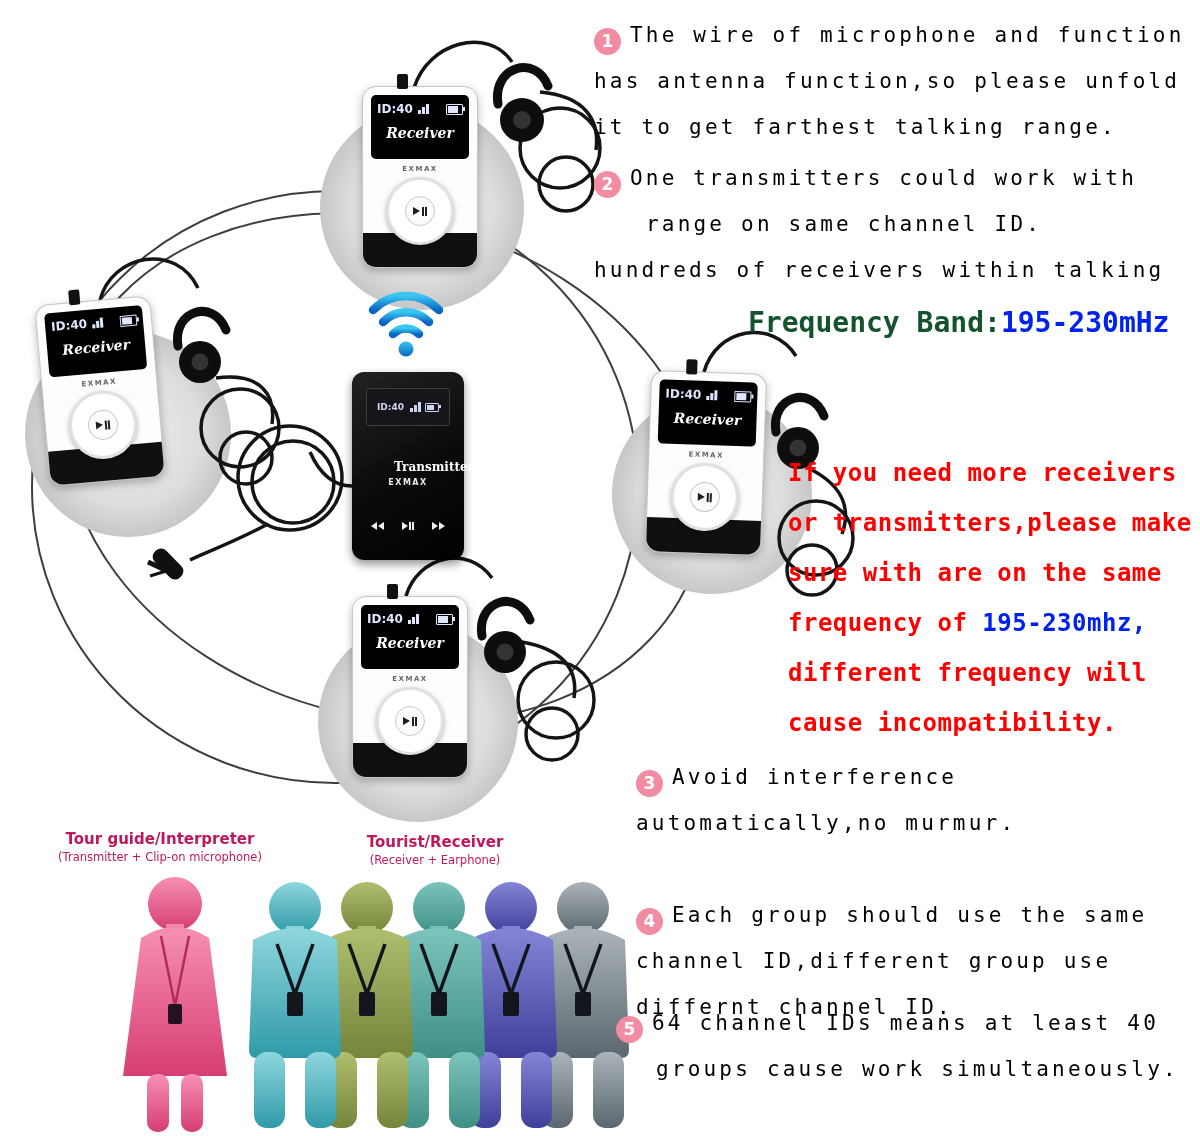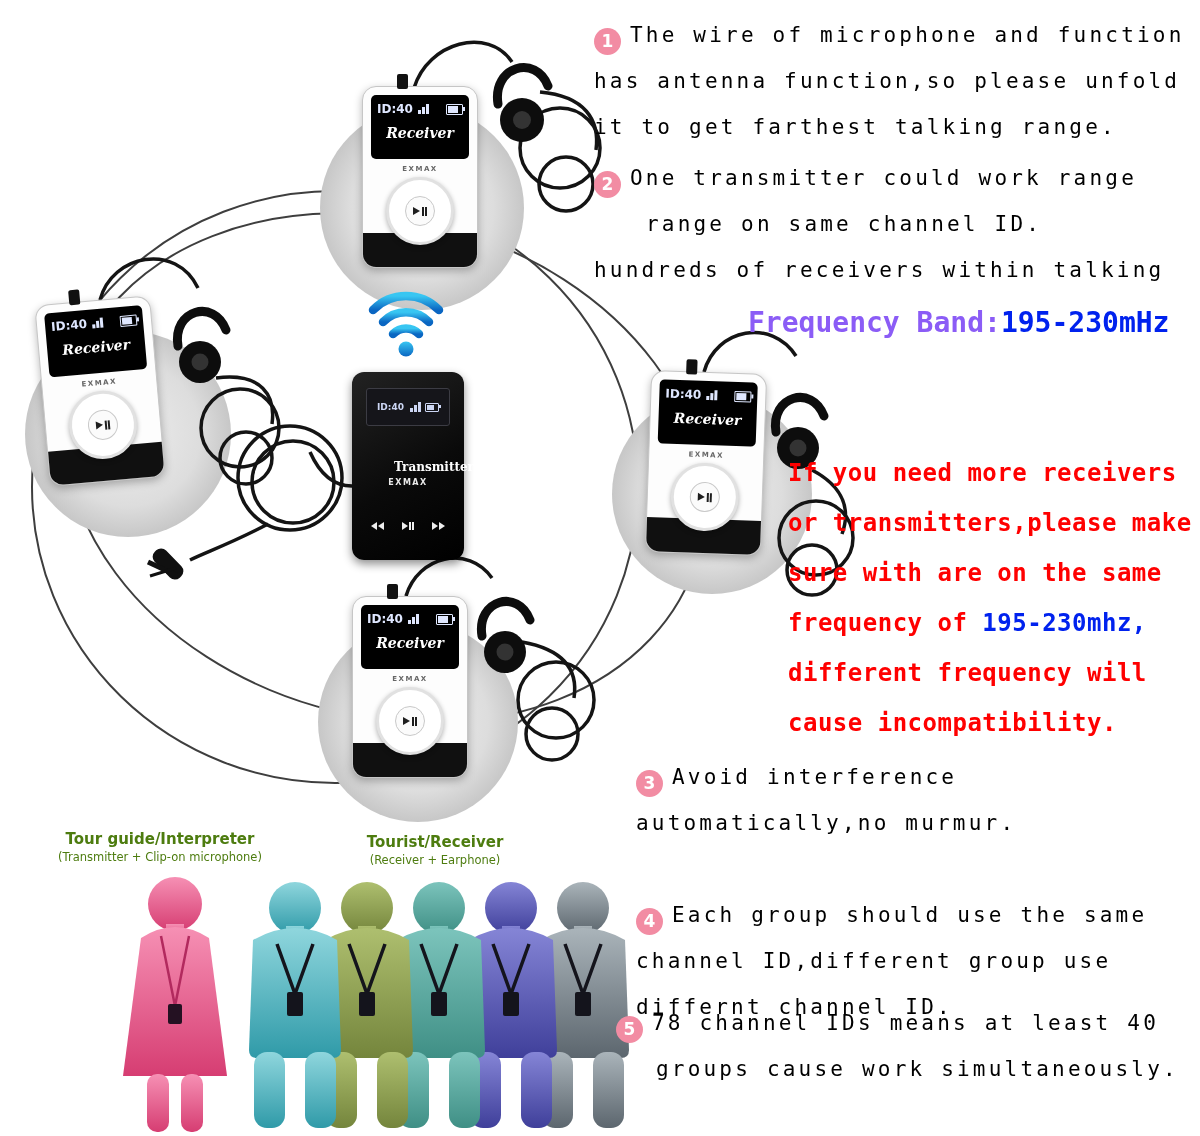--- a/index.html
+++ b/index.html
@@ -44,33 +44,33 @@
   .tx-name{position:absolute;top:88px;left:0;right:0;color:#fff;font-family:"DejaVu Serif",serif;font-weight:bold;font-size:12px;margin-left:42px;}
   .tx-brand{position:absolute;top:106px;left:0;right:0;text-align:center;color:#e9e9e9;font-size:8px;font-weight:bold;letter-spacing:1.5px;}
   .tx-controls{position:absolute;bottom:30px;left:10px;right:10px;display:flex;justify-content:space-around;align-items:center;}
   .ic{display:flex;align-items:center;gap:1px;}
   .w-tri-l{width:0;height:0;border-right:6px solid #eee;border-top:4px solid transparent;border-bottom:4px solid transparent;}
   .w-tri-r{width:0;height:0;border-left:6px solid #eee;border-top:4px solid transparent;border-bottom:4px solid transparent;}
   .w-bars{display:flex;gap:1.5px;}
   .w-bars i{display:block;width:2px;height:8px;background:#eee;}
 
   
-  .cap{position:absolute;text-align:center;color:#4d7c0f;z-index:4;}
+  .cap{position:absolute;text-align:center;color:#be185d;z-index:4;}
   .cap .t{font-size:15px;font-weight:bold;}
   .cap .s{font-size:11.5px;margin-top:2px;}
 
   
   .ann{position:absolute;color:#000;font-family:"DejaVu Sans Mono",monospace;font-size:21px;
        letter-spacing:3.2px;line-height:46px;z-index:5;}
   .ann .line{white-space:nowrap;}
   .num{display:inline-flex;align-items:center;justify-content:center;width:27px;height:27px;border-radius:50%;
        background:#f28ca3;color:#fff;font-size:17px;font-weight:bold;letter-spacing:0;
        font-family:"DejaVu Sans",sans-serif;margin-right:9px;vertical-align:-5px;}
   .freq{position:absolute;z-index:5;font-family:"DejaVu Sans Mono",monospace;font-size:28px;font-weight:bold;white-space:nowrap;}
-  .freq-label{color:#8b5cf6;margin-top:35px;}
+  .freq-label{color:#14532d;margin-top:35px;}
   .freq-value{color:#0022ee;}
   .notice{position:absolute;z-index:5;color:#ff0000;font-family:"DejaVu Sans Mono",monospace;
           font-size:24px;font-weight:bold;line-height:50px;letter-spacing:0.5px;}
   .notice .nline{white-space:nowrap;}
   .blue{color:#0022ee;}
 </style>
 </head>
 <body>
 
 <div class="canvas">
@@ -379,21 +379,21 @@
     </g>
   </svg>
 
   <div class="ann" style="left:594px;top:12px;">
     <div class="line"><span class="num">1</span><span>The wire of microphone and function</span></div>
     <div class="line">has antenna function,so please unfold</div>
     <div class="line">it  to get farthest talking range.</div>
   </div>
 
   <div class="ann" style="left:594px;top:155px;">
-    <div class="line"><span class="num">2</span><span>One transmitter could work range</span></div>
+    <div class="line"><span class="num">2</span><span>One transmitters could work with</span></div>
     <div class="line" style="padding-left:52px;">range on same channel ID.</div>
     <div class="line">hundreds of receivers within talking</div>
   </div>
 
   <div class="freq" style="left:748px;top:306px;">
     <span class="freq-label">Frequency Band:</span><span class="freq-value">195-230mHz</span>
   </div>
 
   <div class="notice" style="left:788px;top:448px;">
     <div class="nline">If you need more receivers</div>
@@ -409,17 +409,17 @@
     <div class="line">automatically,no murmur.</div>
   </div>
 
   <div class="ann" style="left:636px;top:892px;">
     <div class="line"><span class="num">4</span><span>Each group should use the same</span></div>
     <div class="line">channel ID,different group use</div>
     <div class="line">differnt  channel ID.</div>
   </div>
 
   <div class="ann" style="left:616px;top:1000px;">
-    <div class="line"><span class="num">5</span><span>78 channel IDs means  at least 40</span></div>
+    <div class="line"><span class="num">5</span><span>64 channel IDs means  at least 40</span></div>
     <div class="line" style="padding-left:40px;">groups cause work simultaneously.</div>
   </div>
 
 </div>
 
 </body></html>

